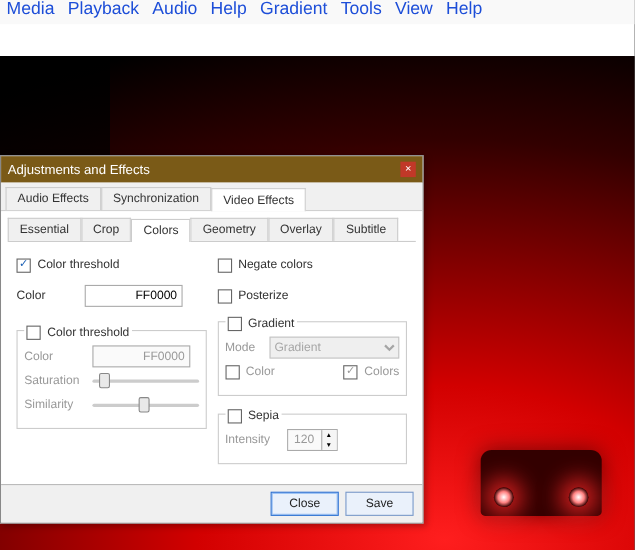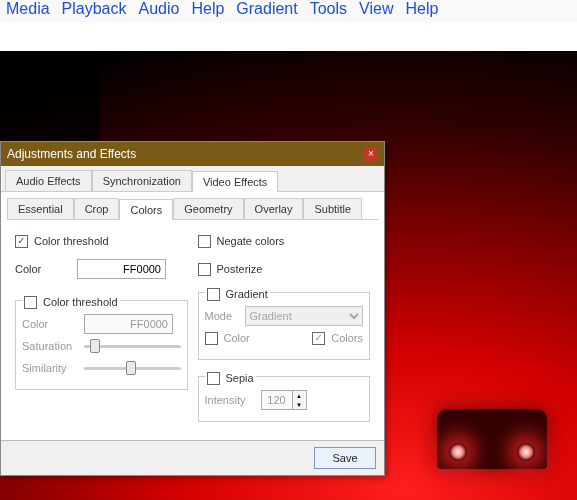--- a/index.html
+++ b/index.html
@@ -172,16 +172,17 @@
                     <div class="b">▼</div>
                   </div>
               </div>
             </div>
           </div>
         </div>
       </div>
     </div>
 
     <div class="footer">
+      <div class="btn default">Close</div>
       <div class="btn">Save</div>
     </div>
   </div>
 </div>
 
 </body></html>

